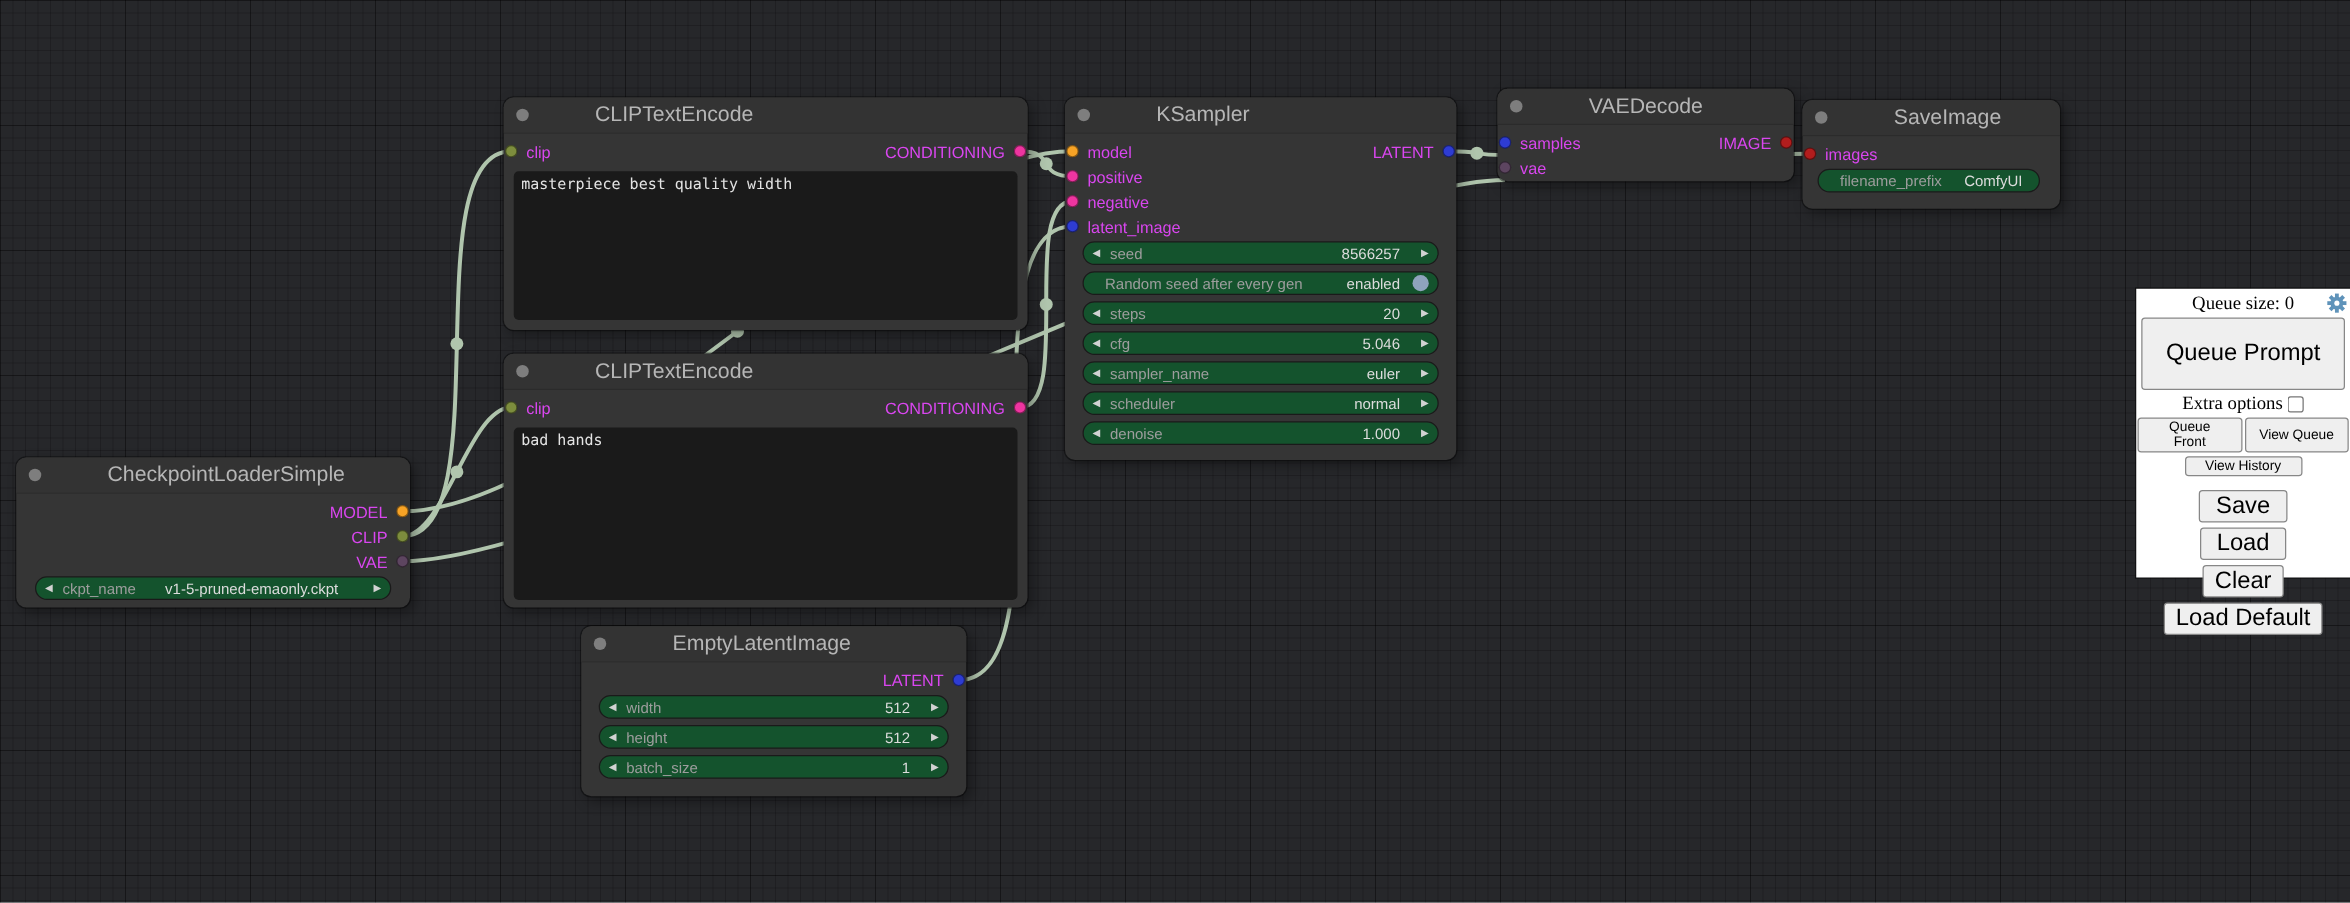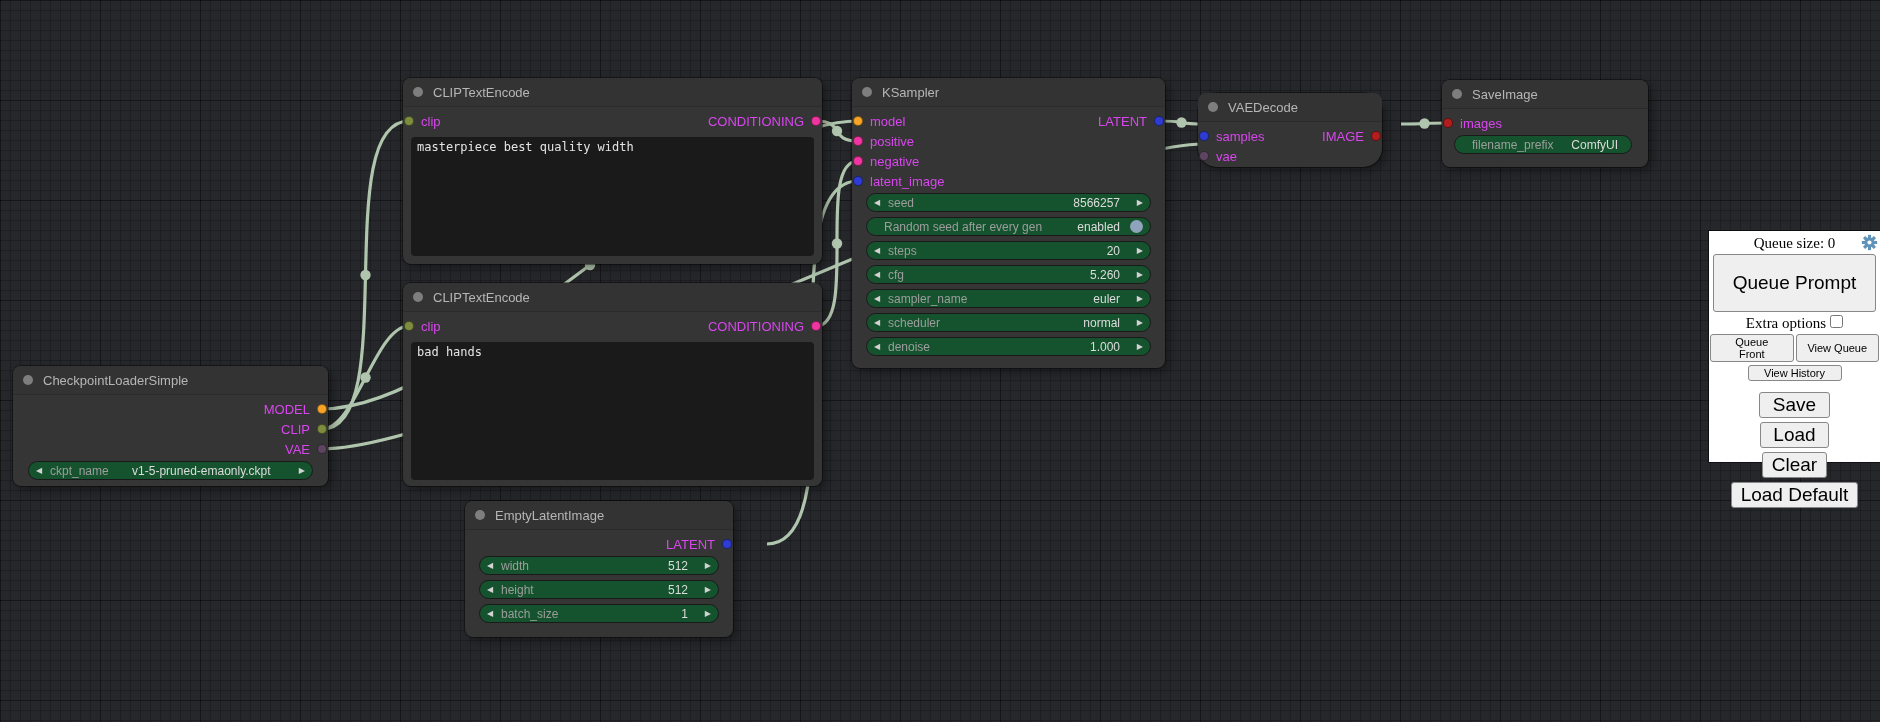--- a/index.html
+++ b/index.html
@@ -24,21 +24,21 @@
   
   .node {
     position: absolute; z-index: 2;
     background: #353535; border-radius: 8px;
     box-shadow: 0 0 0 1px rgba(0,0,0,0.40), 4px 4px 10px rgba(0,0,0,0.35);
   }
   .node-title {
     height: 29px; display: flex; align-items: center;
     background: #333333; border-radius: 8px 8px 0 0;
     border-bottom: 1px solid #2b2b2b;
-    font-size: 13px; color: #b6b6b6; white-space: nowrap;
+    font-size: 17px; color: #b6b6b6; white-space: nowrap; gap: 43px;
   }
   .title-dot { width: 10px; height: 10px; border-radius: 50%; background: #7e7e7e; margin: 0 10px; flex: none; }
   .node-body { padding-top: 4px; }
 
   .iorow { height: 20px; display: flex; align-items: center; padding: 0 1px; font-size: 13px; color: #d946ef; }
   .iorow .spacer { flex: 1; }
   .port { width: 10px; height: 10px; border-radius: 50%; flex: none; border: 1px solid rgba(0,0,0,0.45); }
   .in-label { margin-left: 7px; }
   .out-label { margin-right: 7px; }
 
@@ -63,41 +63,41 @@
     background: #1a1a1a; border-radius: 4px;
     font-family: "DejaVu Sans Mono", monospace; font-size: 12px; color: #e4e4e4;
     white-space: pre-wrap; overflow: hidden;
   }
 
   
   #node-checkpoint   { left: 13px;   top: 366px; width: 315px; height: 120px; }
   #node-clip-pos     { left: 403px;  top: 78px;  width: 419px; height: 186px; }
   #node-clip-neg     { left: 403px;  top: 283px; width: 419px; height: 203px; }
   #node-ksampler     { left: 852px;  top: 78px;  width: 313px; height: 290px; }
-  #node-vaedecode    { left: 1198px; top: 93px;  width: 184px; height: 74px; border-radius: 19px;  }
+  #node-vaedecode    { left: 1198px; top: 71px;  width: 237px; height: 74px;  }
   #node-saveimage    { left: 1442px; top: 80px;  width: 206px; height: 87px;  }
-  #node-emptylatent  { left: 465px;  top: 501px; width: 268px; height: 136px; }
+  #node-emptylatent  { left: 465px;  top: 501px; width: 308px; height: 136px; }
   #clip-pos-text { height: 119px; }
   #clip-neg-text { height: 138px; }
 
   
   #queue-panel {
     position: absolute; left: 1709px; top: 231px; width: 171px; height: 231px;
     background: #ffffff; z-index: 3; color: #000;
     font-family: "Liberation Serif", serif;
     box-shadow: 0 0 0 1px rgba(0,0,0,0.55);
   }
   .qhead { position: relative; height: 21px; padding-top: 4px; text-align: center; font-size: 15px; }
   .gear { position: absolute; right: 2px; top: 3px; width: 17px; height: 17px; cursor: pointer; }
   button.qbtn {
     background: #efefef; border: 1px solid #878787; border-radius: 3px;
     color: #000; font-family: "Liberation Sans", sans-serif; cursor: pointer; display: block;
   }
   .qprompt { width: calc(100% - 8px); margin: 2px auto 0; font-size: 19px; padding: 17px 0; }
-  .qextra { display: flex; justify-content: center; gap: 4px; font-size: 15px; margin: 3px 0 2px; height: 17px; }
+  .qextra { display: flex; justify-content: center; align-items: center; gap: 4px; font-size: 15px; margin: 3px 0 2px; height: 17px; }
   .qextra input { width: 13px; height: 13px; }
   .qrow { display: flex; gap: 2px; margin: 0 1px; }
   .qrow .qbtn { flex: 1; font-size: 11px; padding: 1px 10px; }
   .qhistory { margin: 3px auto 0; width: 94px; font-size: 11px; padding: 1px 0; }
   .qsave { margin: 11px auto 0; font-size: 19px; padding: 1px 13px; }
   .qload { margin: 4px auto 0; font-size: 19px; padding: 1px 12px; }
   .qclear { margin: 4px auto 0; font-size: 19px; padding: 1px 9px; }
   .qloaddefault { margin: 4px auto 0; font-size: 19px; padding: 1px 9px; }
 </style>
 </head>
@@ -231,21 +231,21 @@
         </div>
         <div class="widget">
           <span class="warrow">◀</span>
           <span class="wname">steps</span>
           <span class="wvalue">20</span>
           <span class="warrow right">▶</span>
         </div>
         <div class="widget">
           <span class="warrow">◀</span>
           <span class="wname">cfg</span>
-          <span class="wvalue">5.260</span>
+          <span class="wvalue">5.046</span>
           <span class="warrow right">▶</span>
         </div>
         <div class="widget">
           <span class="warrow">◀</span>
           <span class="wname">sampler_name</span>
           <span class="wvalue">euler</span>
           <span class="warrow right">▶</span>
         </div>
         <div class="widget">
           <span class="warrow">◀</span>

